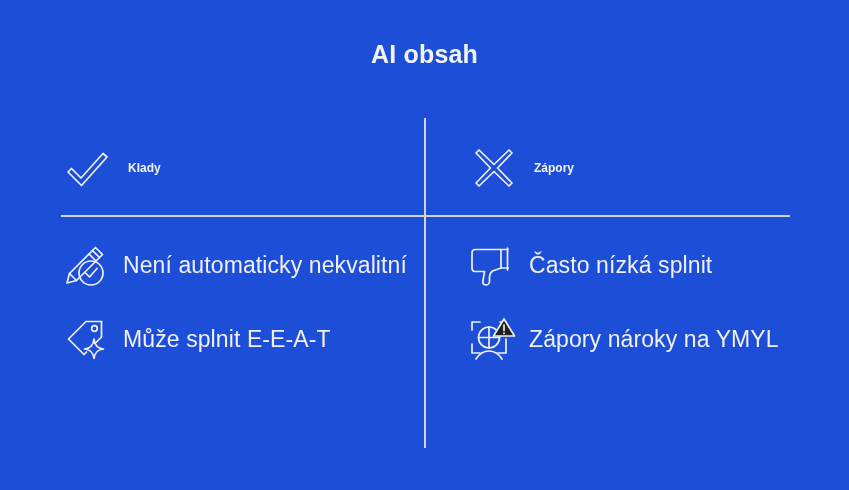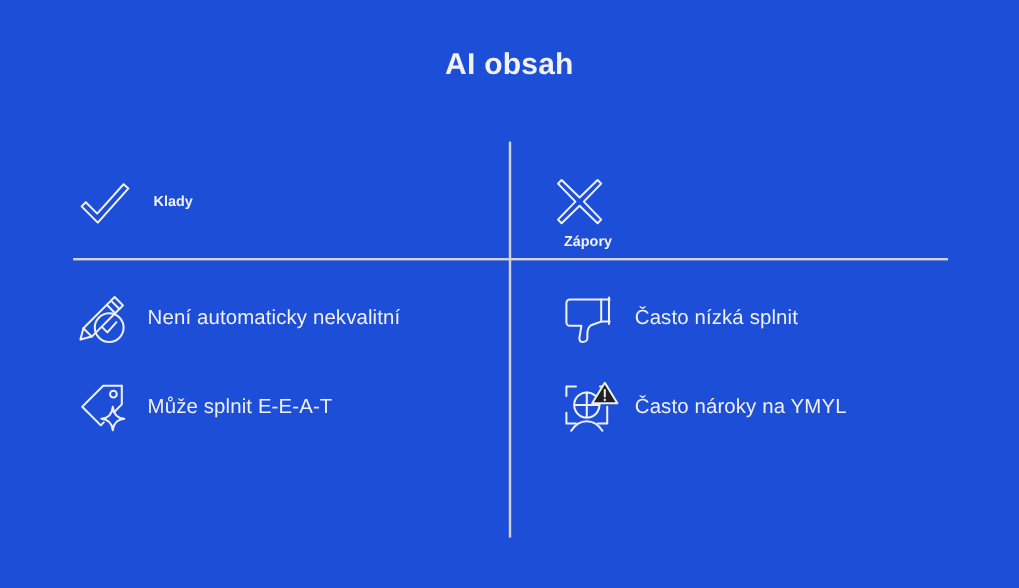--- a/index.html
+++ b/index.html
@@ -62,21 +62,21 @@
   }
   .vs-badge svg { display: block; }
 
   
   .header-row {
     position: absolute;
     display: flex;
     align-items: center;
   }
   .header-row.pros { left: 62px; top: 142px; }
-  .header-row.cons { left: 456px; top: 142px; flex-direction: column; }
+  .header-row.cons { left: 468px; top: 142px; }
   .header-icon {
     width: 52px;
     height: 52px;
     flex: 0 0 52px;
     display: block;
   }
   .header-label {
     margin-left: 14px;
     font-size: 12px;
     font-weight: bold;
@@ -97,21 +97,21 @@
     margin-bottom: 16px;
   }
   .item-icon {
     width: 48px;
     height: 48px;
     flex: 0 0 48px;
     display: block;
   }
   .item-label {
     margin-left: 13px;
-    font-size: 17px;
+    font-size: 23px;
     color: #f0f0f0;
     white-space: nowrap;
     letter-spacing: 0.1px;
   }
 
   svg.stroke-icon {
     fill: none;
     stroke: #f0f0f0;
     stroke-width: 1.7;
     stroke-linecap: round;
@@ -201,18 +201,18 @@
           <path d="M38 24 L38 38 L30 38"></path>
           <circle cx="21" cy="22.5" r="10.5"></circle>
           <path d="M21 12 L21 33"></path>
           <path d="M10.5 22.5 L31.5 22.5"></path>
           <path d="M8 44 C11.5 38.5 16 36 21 36 C26 36 30.5 38.5 34 44"></path>
           <path d="M36 4 L46.5 21 L25.5 21 Z" fill="#212121"></path>
           <path d="M36 10 L36 15.5"></path>
           <path d="M36 18 L36 18.5"></path>
         </svg>
       </span>
-      <span class="item-label">Často nároky na YMYL</span>
+      <span class="item-label">Zápory nároky na YMYL</span>
     </div>
 
   </div>
 
 </div>
 
 </body></html>

